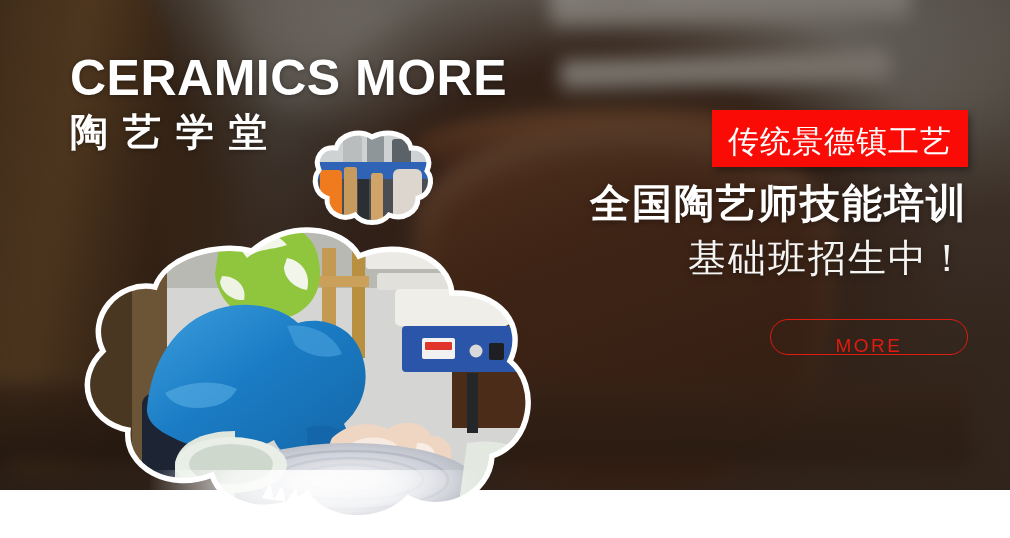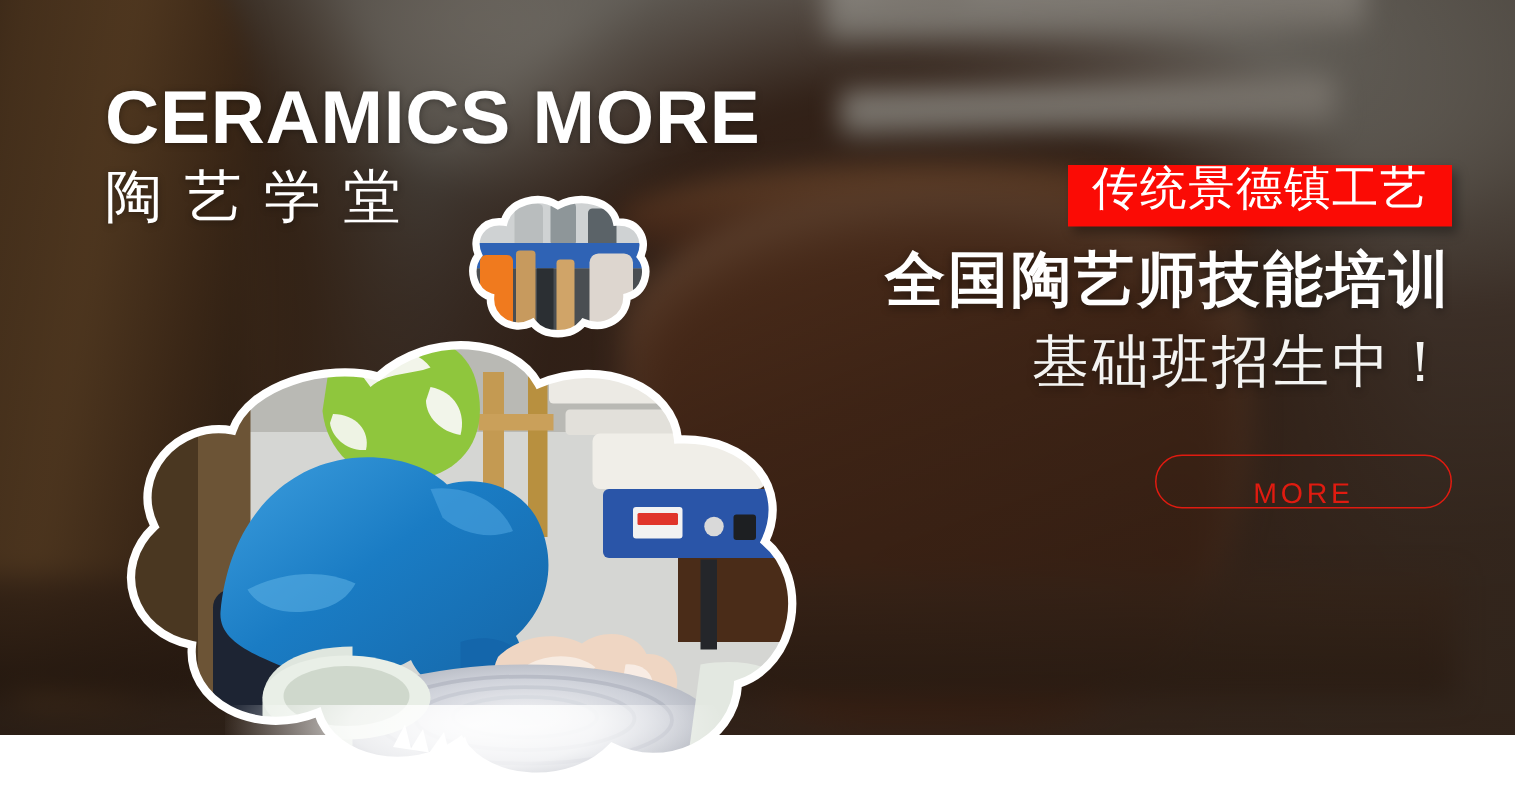--- a/index.html
+++ b/index.html
@@ -121,21 +121,21 @@
     font-weight: bold;
     color: #ffffff;
     letter-spacing: 0.5px;
     line-height: 1.04;
     white-space: nowrap;
     text-shadow: 0 1px 5px rgba(0,0,0,.35);
   }
   .title-cn {
     margin-top: 5px;
     font-size: 38px;
-    font-weight: 400;
+    font-weight: 700;
     color: #ffffff;
     letter-spacing: 15px;
     line-height: 1.25;
     white-space: nowrap;
     text-shadow: 0 1px 5px rgba(0,0,0,.35);
   }
 
   
   .right-block {
     position: absolute;
@@ -144,21 +144,21 @@
     text-align: right;
     width: 470px;
   }
   .badge {
     display: inline-block;
     background: #fb0b05;
     color: #ffffff;
     font-size: 31px;
     font-weight: 500;
     letter-spacing: 1px;
-    padding: 0 16px 10px 16px;
+    padding: 16px 16px 10px 16px;
     line-height: 1;
     white-space: nowrap;
     box-shadow: 3px 4px 7px rgba(0,0,0,.35);
   }
   .line-bold {
     margin-top: 16px;
     font-size: 40px;
     font-weight: bold;
     color: #ffffff;
     letter-spacing: 2px;

